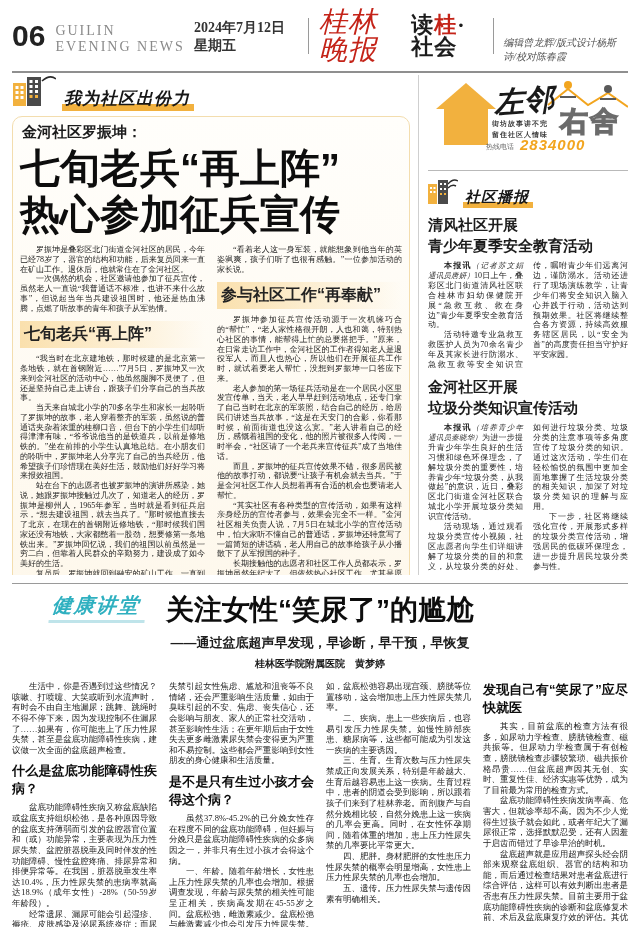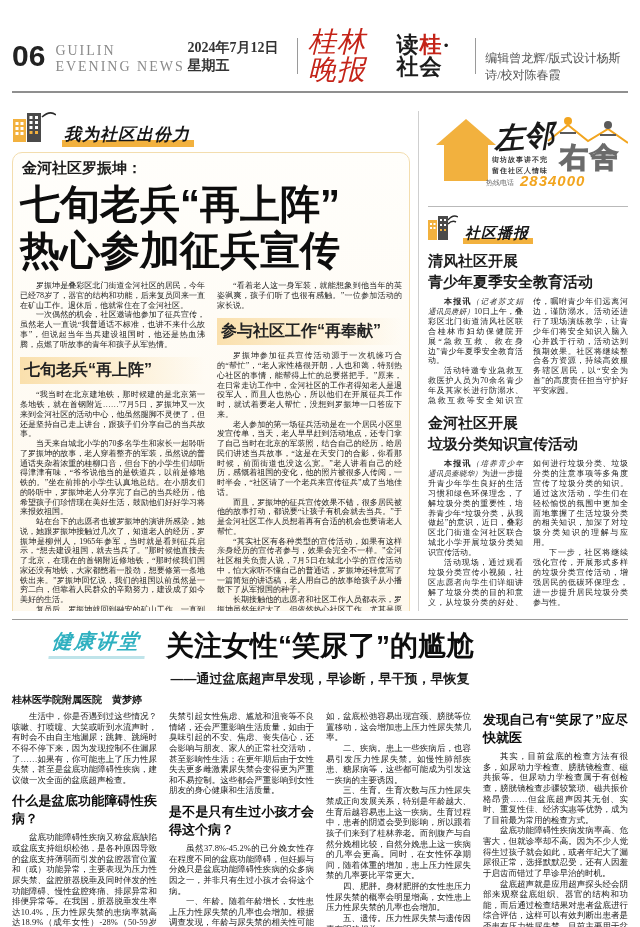--- a/index.html
+++ b/index.html
@@ -2,36 +2,36 @@
 <html><head>
 <meta charset="utf-8">
 <style>
   * { box-sizing: border-box; }
   html,body { margin:0; padding:0; }
   body {
     width:640px; height:927px; overflow:hidden;
     background:#ffffff; color:#1c1c1c;
     font-family:"Liberation Serif","DejaVu Serif",serif;
   }
-  .page { width:640px; height:927px; padding:20px 12px 0 12px; position:relative; }
+  .page { width:640px; height:927px; padding:0 12px 0 12px; position:relative; }
 
   
   .hdr { display:flex; align-items:center; gap:10px; padding:8px 0 7px 0; border-bottom:2px solid #8f8f8f; }
   .pagenum { font:bold 30px "Liberation Sans",sans-serif; color:#222; line-height:1; }
   .m-group { display:flex; align-items:flex-end; }
   .m-en { color:#8a8a8a; font-size:14px; letter-spacing:2px; font-family:"Liberation Serif",serif; }
   .m-date { font-size:14px; font-weight:bold; color:#333; margin-top:2px; }
   .vr { width:1px; height:36px; background:#9a9a9a; }
   .brand { color:#c42318; font-size:28px; font-weight:normal; font-style:italic; letter-spacing:1px; line-height:1; }
   .section-ttl { font-size:22px; font-weight:bold; letter-spacing:1px; line-height:1; }
   .red { color:#c42318; }
-  .credits { margin-left:auto; align-self:flex-end; font-size:12px; color:#555; }
-
-  
-  .main-row { display:flex; height:500px; overflow:hidden; margin-top:18px; }
+  .credits { margin-left:auto; align-self:flex-end; font-size:10px; color:#555;font-style:italic; }
+
+  
+  .main-row { display:flex; height:500px; overflow:hidden; margin-top:2px; }
   .main-left { width:398px; overflow:hidden; }
   .main-right { flex:1; border-left:1px solid #cfcfcf; margin-left:8px; padding-left:9px; overflow:hidden; }
 
   .cbadge { display:flex; align-items:flex-end; gap:6px; height:36px; }
   .cbadge .lbl { font:italic 900 17px "Liberation Sans",sans-serif; color:#171717; letter-spacing:1px;
                  background:linear-gradient(transparent 72%, #f2b13e 72%); padding:0 4px 1px 2px; }
 
   .article-box { border:1px solid #f3ddae; border-radius:10px; background:linear-gradient(180deg,#fffefb,#fef8ec); padding:4px 7px 6px 7px; margin-top:5px; }
   .kicker { font:bold 15px "Liberation Sans",sans-serif; margin:2px 0 4px 2px; }
   .headline { font:900 40px/1.14 "Liberation Sans",sans-serif; letter-spacing:0px; color:#0d0d0d; }
@@ -61,21 +61,21 @@
   .lead-b { font-family:"Liberation Sans",sans-serif; font-weight:bold; }
   .credit { font-style:italic; font-size:7.5px; color:#333; }
 
   
   .health { margin-top:8px; border-top:1px solid #9a9a9a; padding-top:5px; position:relative; }
   .h-badge { position:absolute; left:38px; top:8px; transform:skew(-6deg);
              font:italic 900 20px "Liberation Sans",sans-serif; color:#2fb0c0; letter-spacing:2px;
              border-bottom:3px solid #bfe4ea; padding:0 6px 1px 2px; }
   .h-title { text-align:center; font:900 28px "Liberation Sans",sans-serif; margin:2px 0 5px 0; color:#0d0d0d; }
   .h-sub { text-align:center; font:bold 13px "Liberation Sans",sans-serif; margin-bottom:5px; }
-  .h-by { text-align:left; font-weight:bold; font-size:10px; margin-bottom:4px; }
+  .h-by { text-align:center; font-weight:bold; font-size:10px; margin-bottom:10px; }
   .h-body { column-count:4; column-gap:12px; column-fill:auto; height:258px; overflow:hidden;
             font-size:8.5px; line-height:1.25; text-align:justify; color:#222; }
   .h-body p { margin:0; text-indent:2em; }
   .hh { font:bold 13px/1.35 "Liberation Sans",sans-serif; margin:7px 0 5px 0; break-inside:avoid; color:#0d0d0d; }
 </style>
 </head>
 <body>
 
 <div class="page">
 

